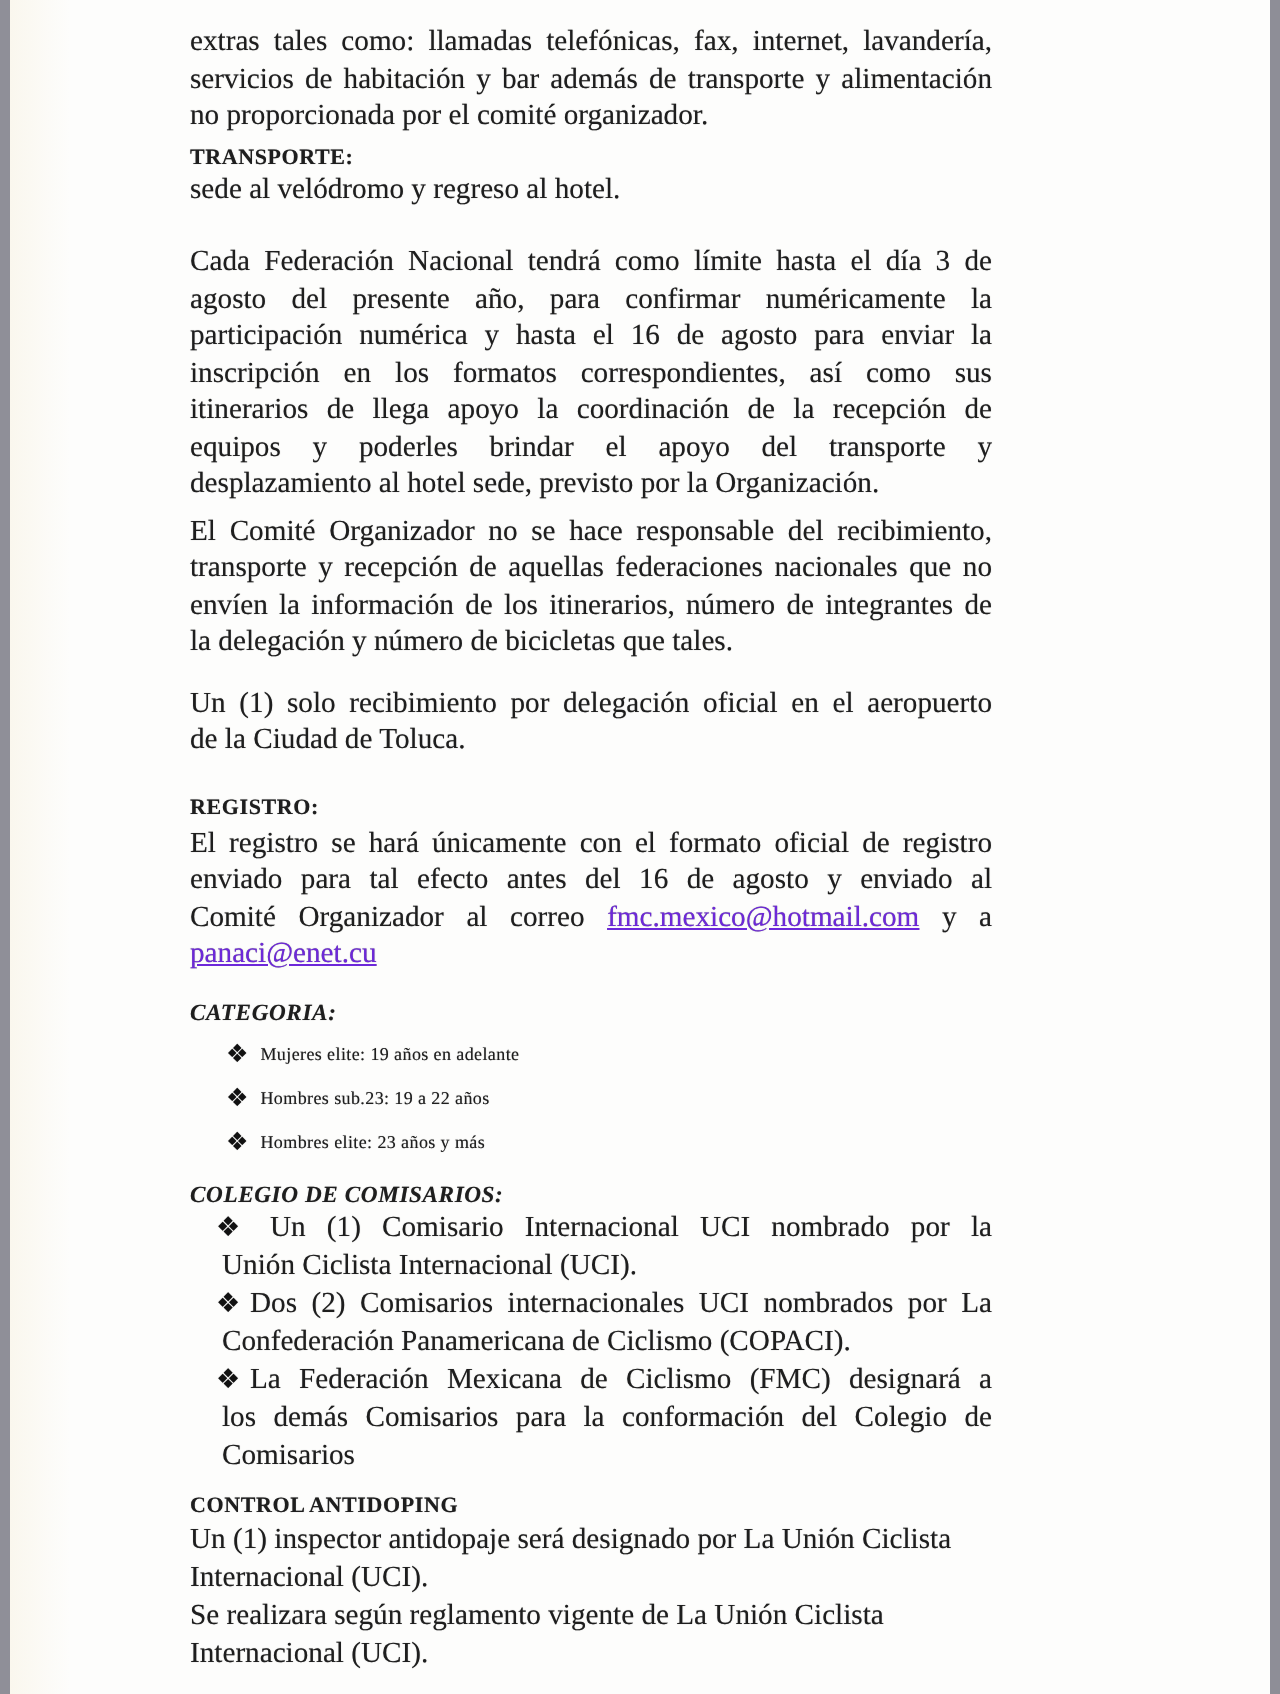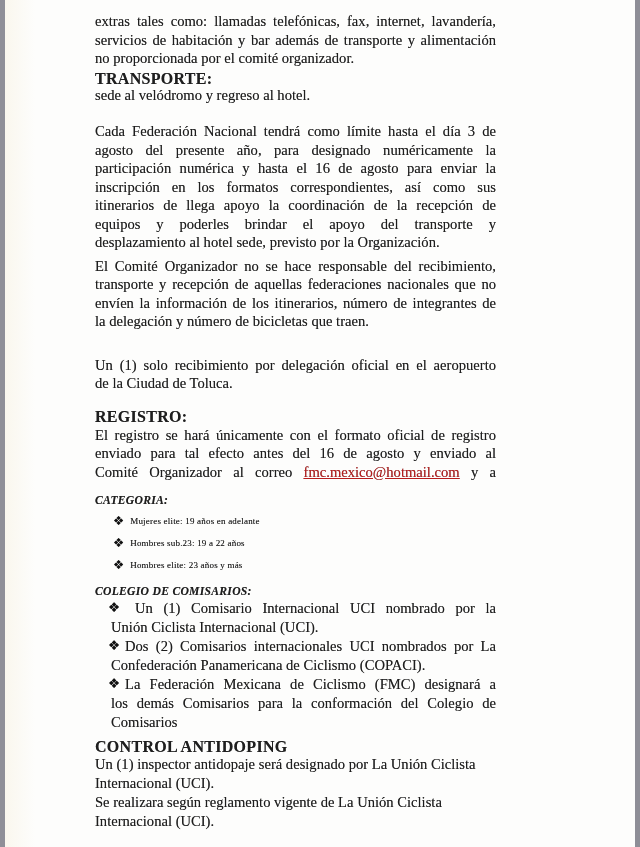--- a/index.html
+++ b/index.html
@@ -29,40 +29,40 @@
     line-height: 18.5px;
     text-shadow: 0 0 0.4px rgba(30,30,30,0.55);
   }
 
   .para { margin: 0; }
   .tline { text-align: justify; }
   .tline.just { text-align-last: justify; }
 
   .h {
     font-weight: bold;
-    font-size: 16px;
+    font-size: 11px;
     line-height: 12px;
     letter-spacing: 0.3px;
     margin: 0;
   }
   .h.lg { font-size: 11.6px; line-height: 13px; font-style: italic; }
 
   .mt-p1    { margin-top: 1px; }
   .mt-trans { margin-top: 5px; }
   .mt-p2    { margin-top: 18px; }
   .mt-p3    { margin-top: 5px; }
-  .mt-p4    { margin-top: 25px; }
+  .mt-p4    { margin-top: 12px; }
   .mt-reg   { margin-top: 18px; }
   .mt-regp  { margin-top: 3px; }
   .mt-cat   { margin-top: 13px; }
   .mt-col   { margin-top: 9px; }
   .mt-ctrl  { margin-top: 9px; }
   .mt-anti  { margin-top: 2px; }
 
-  .email-link { color: #b91c1c; }
+  .email-link { color: #6d28d9; }
 
   .cat-list { margin-top: 3px; }
   .cat-item { display: flex; align-items: center; height: 22px; }
   .cat-bullet { font-size: 12.5px; line-height: 12px; margin-left: 18px; color: #111; }
   .cat-text { font-size: 9px; line-height: 10px; margin-left: 6px; letter-spacing: 0.2px; }
 
   .cbullet-group { margin-top: 1px; line-height: 19px; }
   .cbullet { position: relative; padding-left: 16px; }
   .cbullet-glyph { position: absolute; left: 13px; top: 1px; font-size: 13.5px; line-height: 15px; color: #111; }
   .cbullet .tline:first-child { text-indent: 24px; }
@@ -86,49 +86,52 @@
       </div>
 
     <div class="h mt-trans">TRANSPORTE:</div>
 
     <div class="para mt-p1">
         <div class="tline">sede al velódromo y regreso al hotel.</div>
       </div>
 
     <div class="para mt-p2">
         <div class="tline just">Cada Federación Nacional tendrá como límite hasta el día 3 de</div>
-        <div class="tline just">agosto del presente año, para designado numéricamente la</div>
+        <div class="tline just">agosto del presente año, para confirmar numéricamente la</div>
         <div class="tline just">participación numérica y hasta el 16 de agosto para enviar la</div>
         <div class="tline just">inscripción en los formatos correspondientes, así como sus</div>
         <div class="tline just">itinerarios de llega apoyo la coordinación de la recepción de</div>
         <div class="tline just">equipos y poderles brindar el apoyo del transporte y</div>
         <div class="tline">desplazamiento al hotel sede, previsto por la Organización.</div>
       </div>
 
     <div class="para mt-p3">
         <div class="tline just">El Comité Organizador no se hace responsable del recibimiento,</div>
         <div class="tline just">transporte y recepción de aquellas federaciones nacionales que no</div>
         <div class="tline just">envíen la información de los itinerarios, número de integrantes de</div>
-        <div class="tline">la delegación y número de bicicletas que traen.</div>
+        <div class="tline">la delegación y número de bicicletas que tales.</div>
       </div>
 
     <div class="para mt-p4">
         <div class="tline just">Un (1) solo recibimiento por delegación oficial en el aeropuerto</div>
         <div class="tline">de la Ciudad de Toluca.</div>
       </div>
 
     <div class="h mt-reg">REGISTRO:</div>
 
     <div class="para mt-regp">
       <div class="tline just">El registro se hará únicamente con el formato oficial de registro</div>
       <div class="tline just">enviado para tal efecto antes del 16 de agosto y enviado al</div>
       <div class="tline just">
         <span>Comité Organizador al correo</span>
         <a class="email-link" href="#">fmc.mexico@hotmail.com</a>
         <span>y a</span>
+      </div>
+      <div class="tline">
+        <a class="email-link" href="#">panaci@enet.cu</a>
       </div>
     </div>
 
     <div class="h lg mt-cat">CATEGORIA:</div>
 
     <div class="cat-list">
       <div class="cat-item">
         <span class="cat-bullet">❖</span>
         <span class="cat-text">Mujeres elite: 19 años en adelante</span>
       </div>

